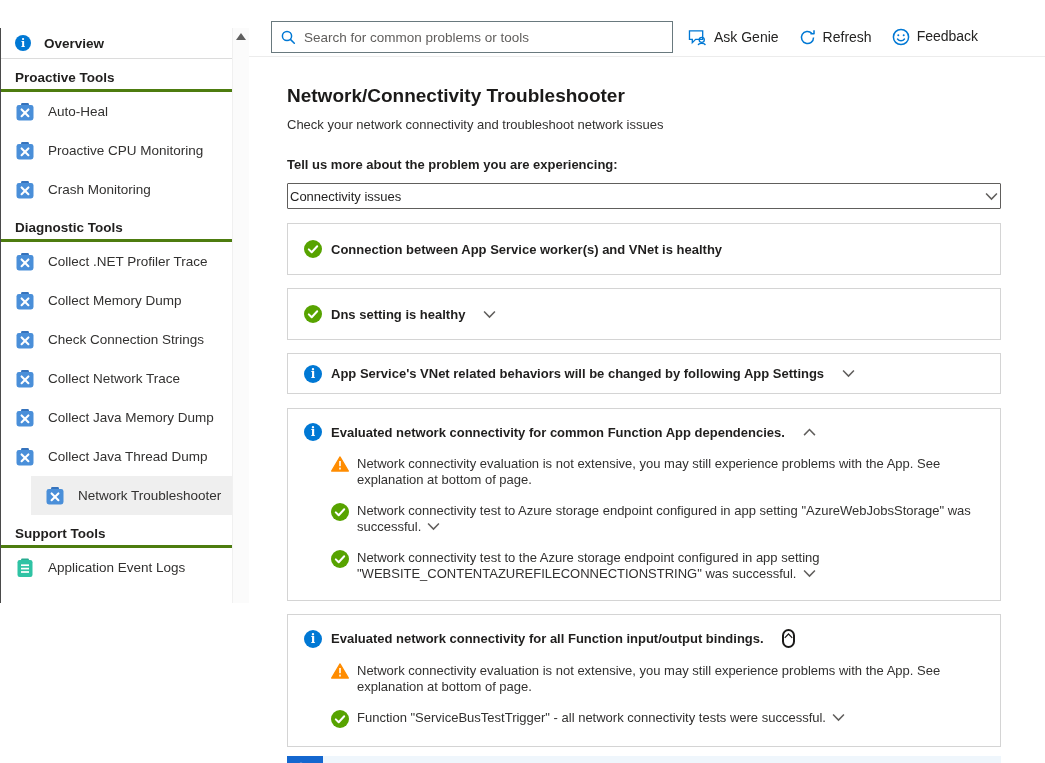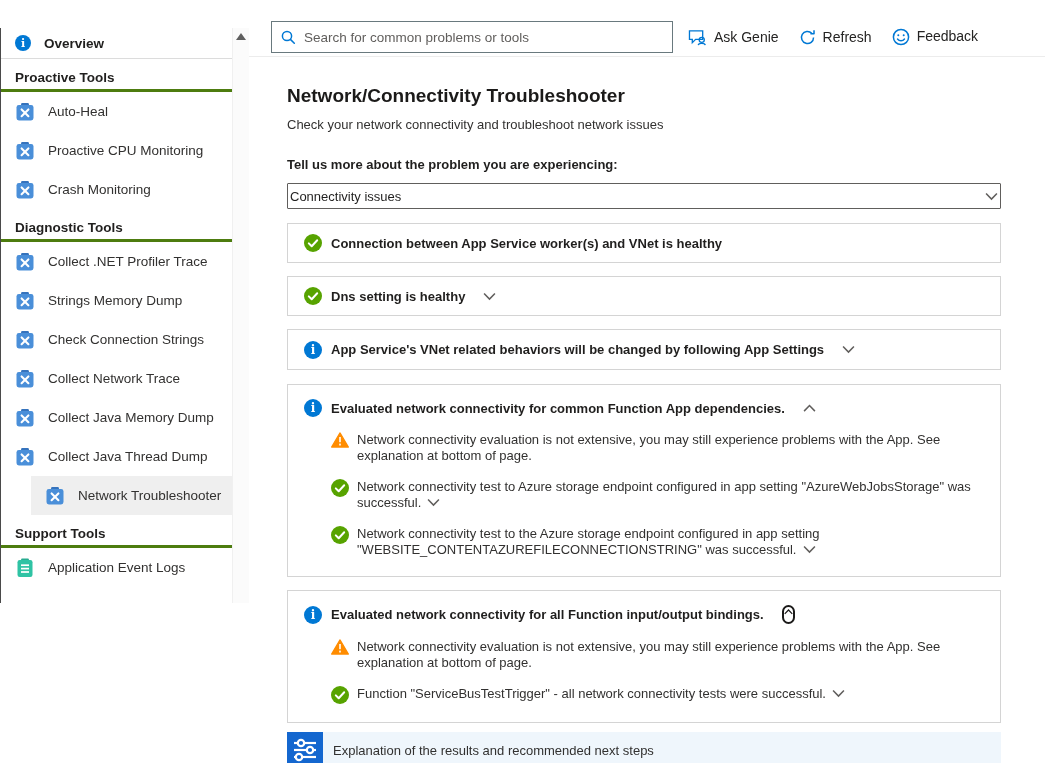--- a/index.html
+++ b/index.html
@@ -35,21 +35,21 @@
   
   .content { position:absolute; left:287px; top:58px; width:714px; }
   .page-title { margin-top:27px; font-size:19px; font-weight:700; color:#1b1a19; }
   .page-sub { margin-top:10px; font-size:13px; color:#323130; }
   .q-label { margin-top:25px; font-size:13px; font-weight:700; color:#201f1e; }
   .dropdown { margin-top:11px; height:26px; border:1px solid #605e5c; border-radius:1px;
     display:flex; align-items:center; padding:0 2px; font-size:13px; color:#201f1e; cursor:pointer; }
   .dropdown .dd-val { flex:1; }
 
   .card { border:1px solid #d4d4d4; background:#fff; }
-  .card-line { height:40px; margin-top:14px; display:flex; align-items:center; padding:0 16px; gap:9px; }
+  .card-line { height:52px; margin-top:14px; display:flex; align-items:center; padding:0 16px; gap:9px; }
   .card-block { margin-top:13px; padding:14px 16px 18px; }
   .card-title { font-size:13px; font-weight:700; color:#201f1e; }
   .chev { display:inline-block; margin-left:9px; }
   .card-head { display:flex; align-items:center; gap:9px; cursor:pointer; }
   .subrow { display:flex; margin-left:27px; margin-top:15px; gap:8px; align-items:flex-start; }
   .subtext { font-size:13px; color:#323130; line-height:16px; max-width:620px; }
   .subtext .chev { margin-left:6px; }
   .icon18 { flex:0 0 auto; width:18px; height:18px; }
   .icon-info { width:18px; height:18px; border-radius:50%; background:#0078d4; color:#fff;
     font-size:12px; font-weight:700; font-family:"DejaVu Serif",serif; display:flex;
@@ -108,21 +108,21 @@
         <path d="M6.6 7.4 L13.4 14.2 M13.4 7.4 L6.6 14.2" stroke="#fff" stroke-width="2.1" stroke-linecap="round"></path>
       </svg>
     <span>Collect .NET Profiler Trace</span>
   </div>
   <div class="srow stool">
     <svg width="20" height="20" viewBox="0 0 20 20">
         <rect x="6" y="1" width="8" height="4" rx="1.4" fill="#3573bd"></rect>
         <rect x="1.5" y="3" width="17" height="15.5" rx="2.4" fill="#4a8fd9"></rect>
         <path d="M6.6 7.4 L13.4 14.2 M13.4 7.4 L6.6 14.2" stroke="#fff" stroke-width="2.1" stroke-linecap="round"></path>
       </svg>
-    <span>Strings Memory Dump</span>
+    <span>Collect Memory Dump</span>
   </div>
   <div class="srow stool">
     <svg width="20" height="20" viewBox="0 0 20 20">
         <rect x="6" y="1" width="8" height="4" rx="1.4" fill="#3573bd"></rect>
         <rect x="1.5" y="3" width="17" height="15.5" rx="2.4" fill="#4a8fd9"></rect>
         <path d="M6.6 7.4 L13.4 14.2 M13.4 7.4 L6.6 14.2" stroke="#fff" stroke-width="2.1" stroke-linecap="round"></path>
       </svg>
     <span>Check Connection Strings</span>
   </div>
   <div class="srow stool">

